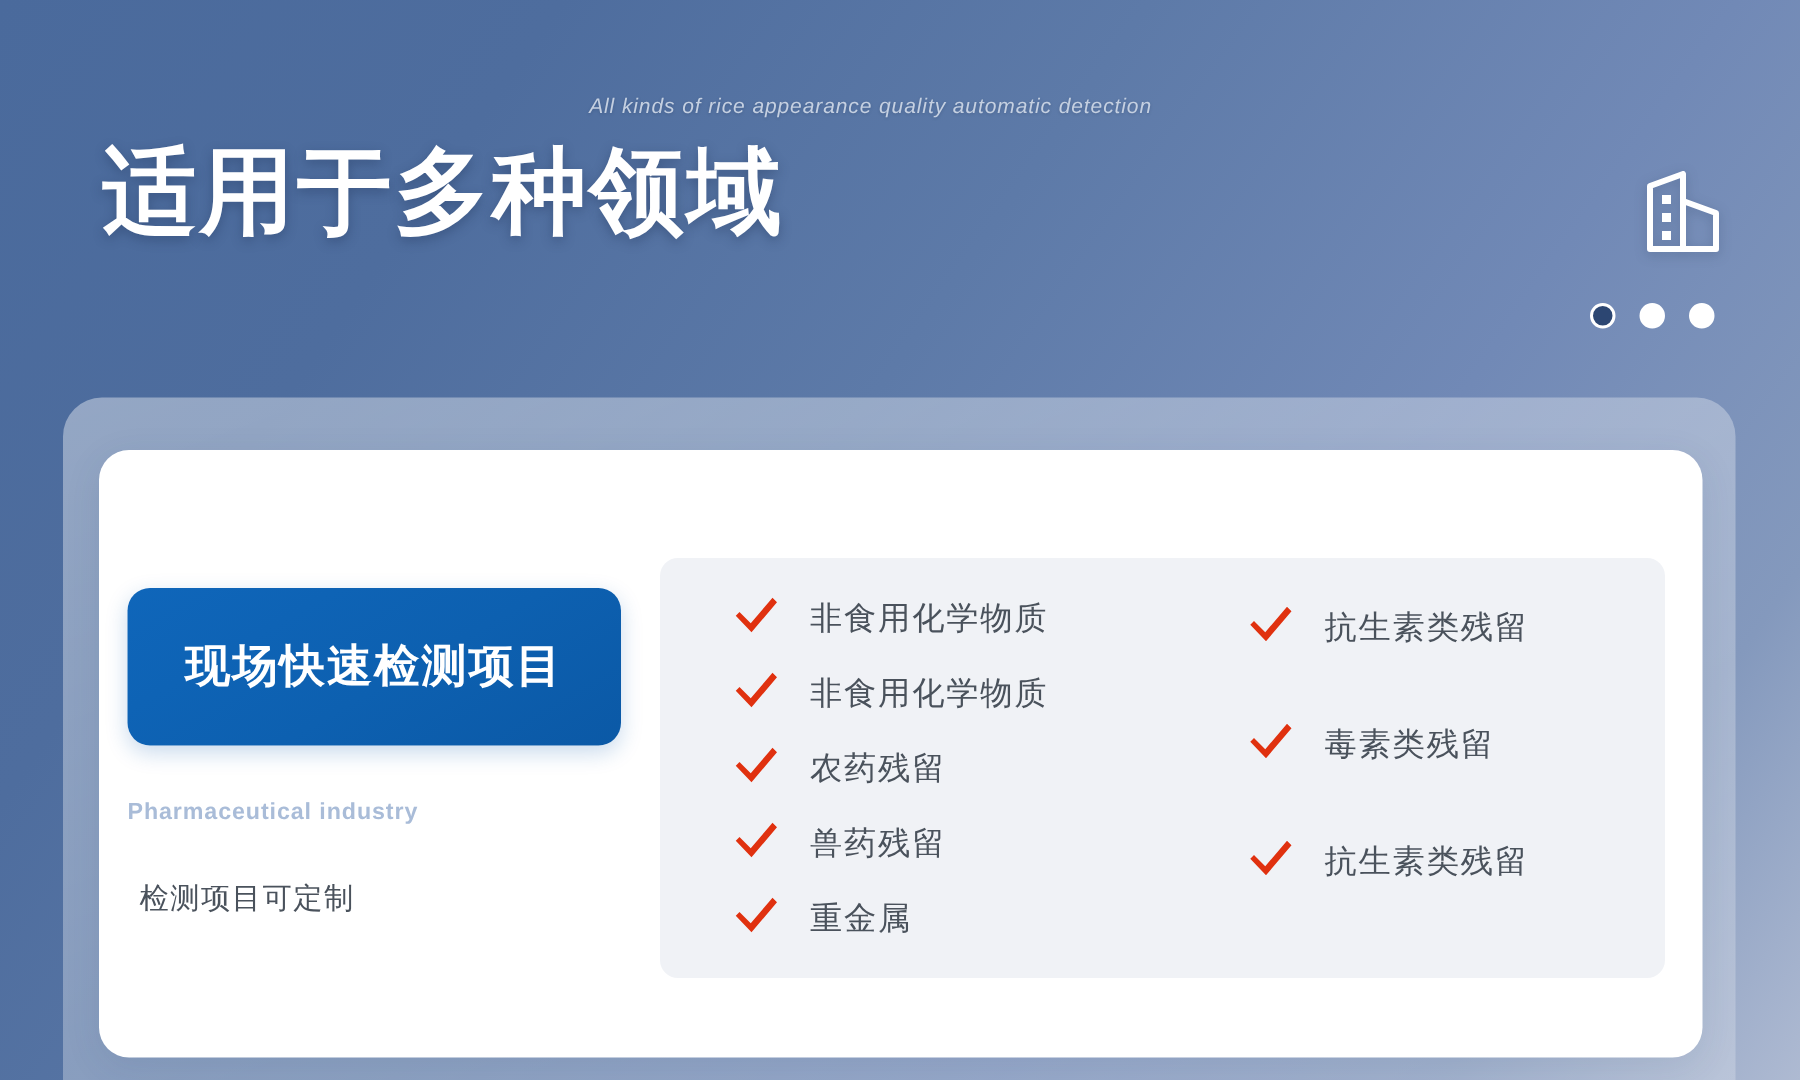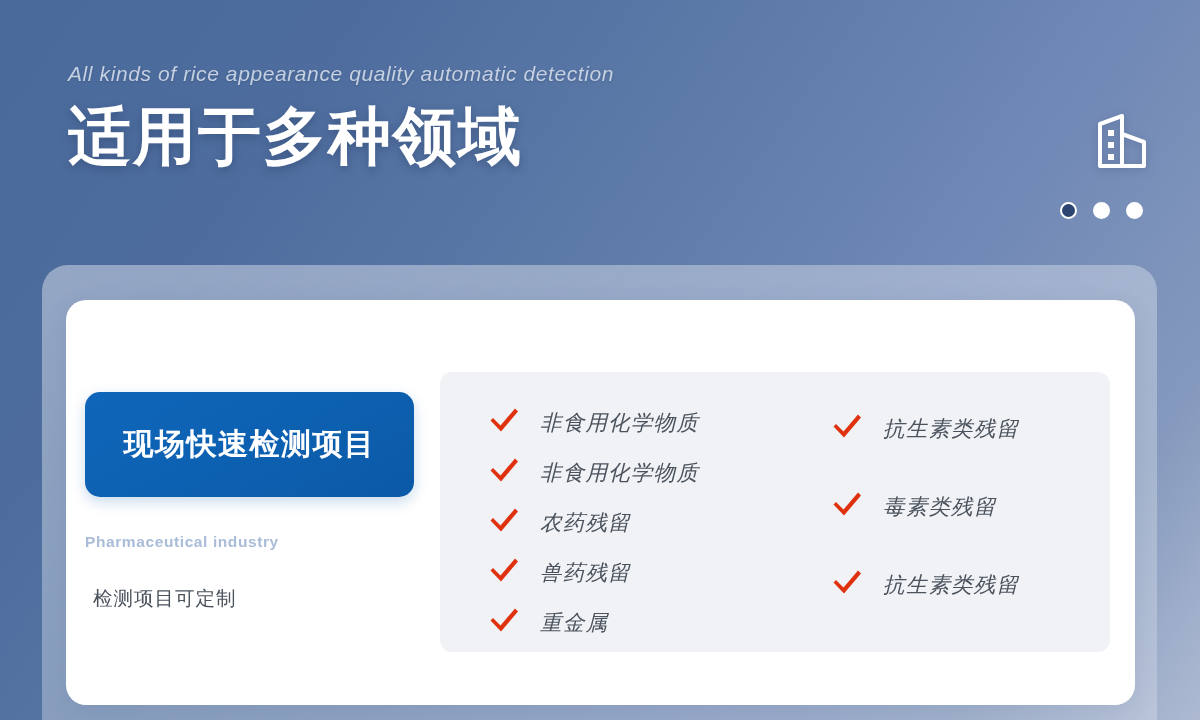--- a/index.html
+++ b/index.html
@@ -26,25 +26,26 @@
 
   
   #header-block {
     position:absolute;
     left:68px; top:62px;
     width:700px;
   }
 
   #header-subtitle {
     font-style:italic;
-    font-size:21px;
+    font-size:14px;
     letter-spacing:0.6px;
     color:#c5d0e1;
     white-space:nowrap;
     text-shadow:0 1px 2px rgba(30,50,85,0.25);
+    text-align:right;
   }
 
   #header-title {
     margin-top:14px;
     font-size:63px;
     font-weight:bold;
     color:#ffffff;
     letter-spacing:2px;
     line-height:1.15;
     white-space:nowrap;
@@ -162,23 +163,22 @@
 
   #checklist-column-right {
     width:325px;
     padding-left:46px;
     padding-top:31px;
     gap:28px;
   }
 
   .check-item {
     display:flex;
-    align-items:center;
+    align-items:flex-start;
     height:50px;
-    font-style:italic;
   }
 
   .check-mark {
     width:32px;
     flex:0 0 32px;
     margin-right:20px;
     color:#e0310f;
     display:block;
   }
 

